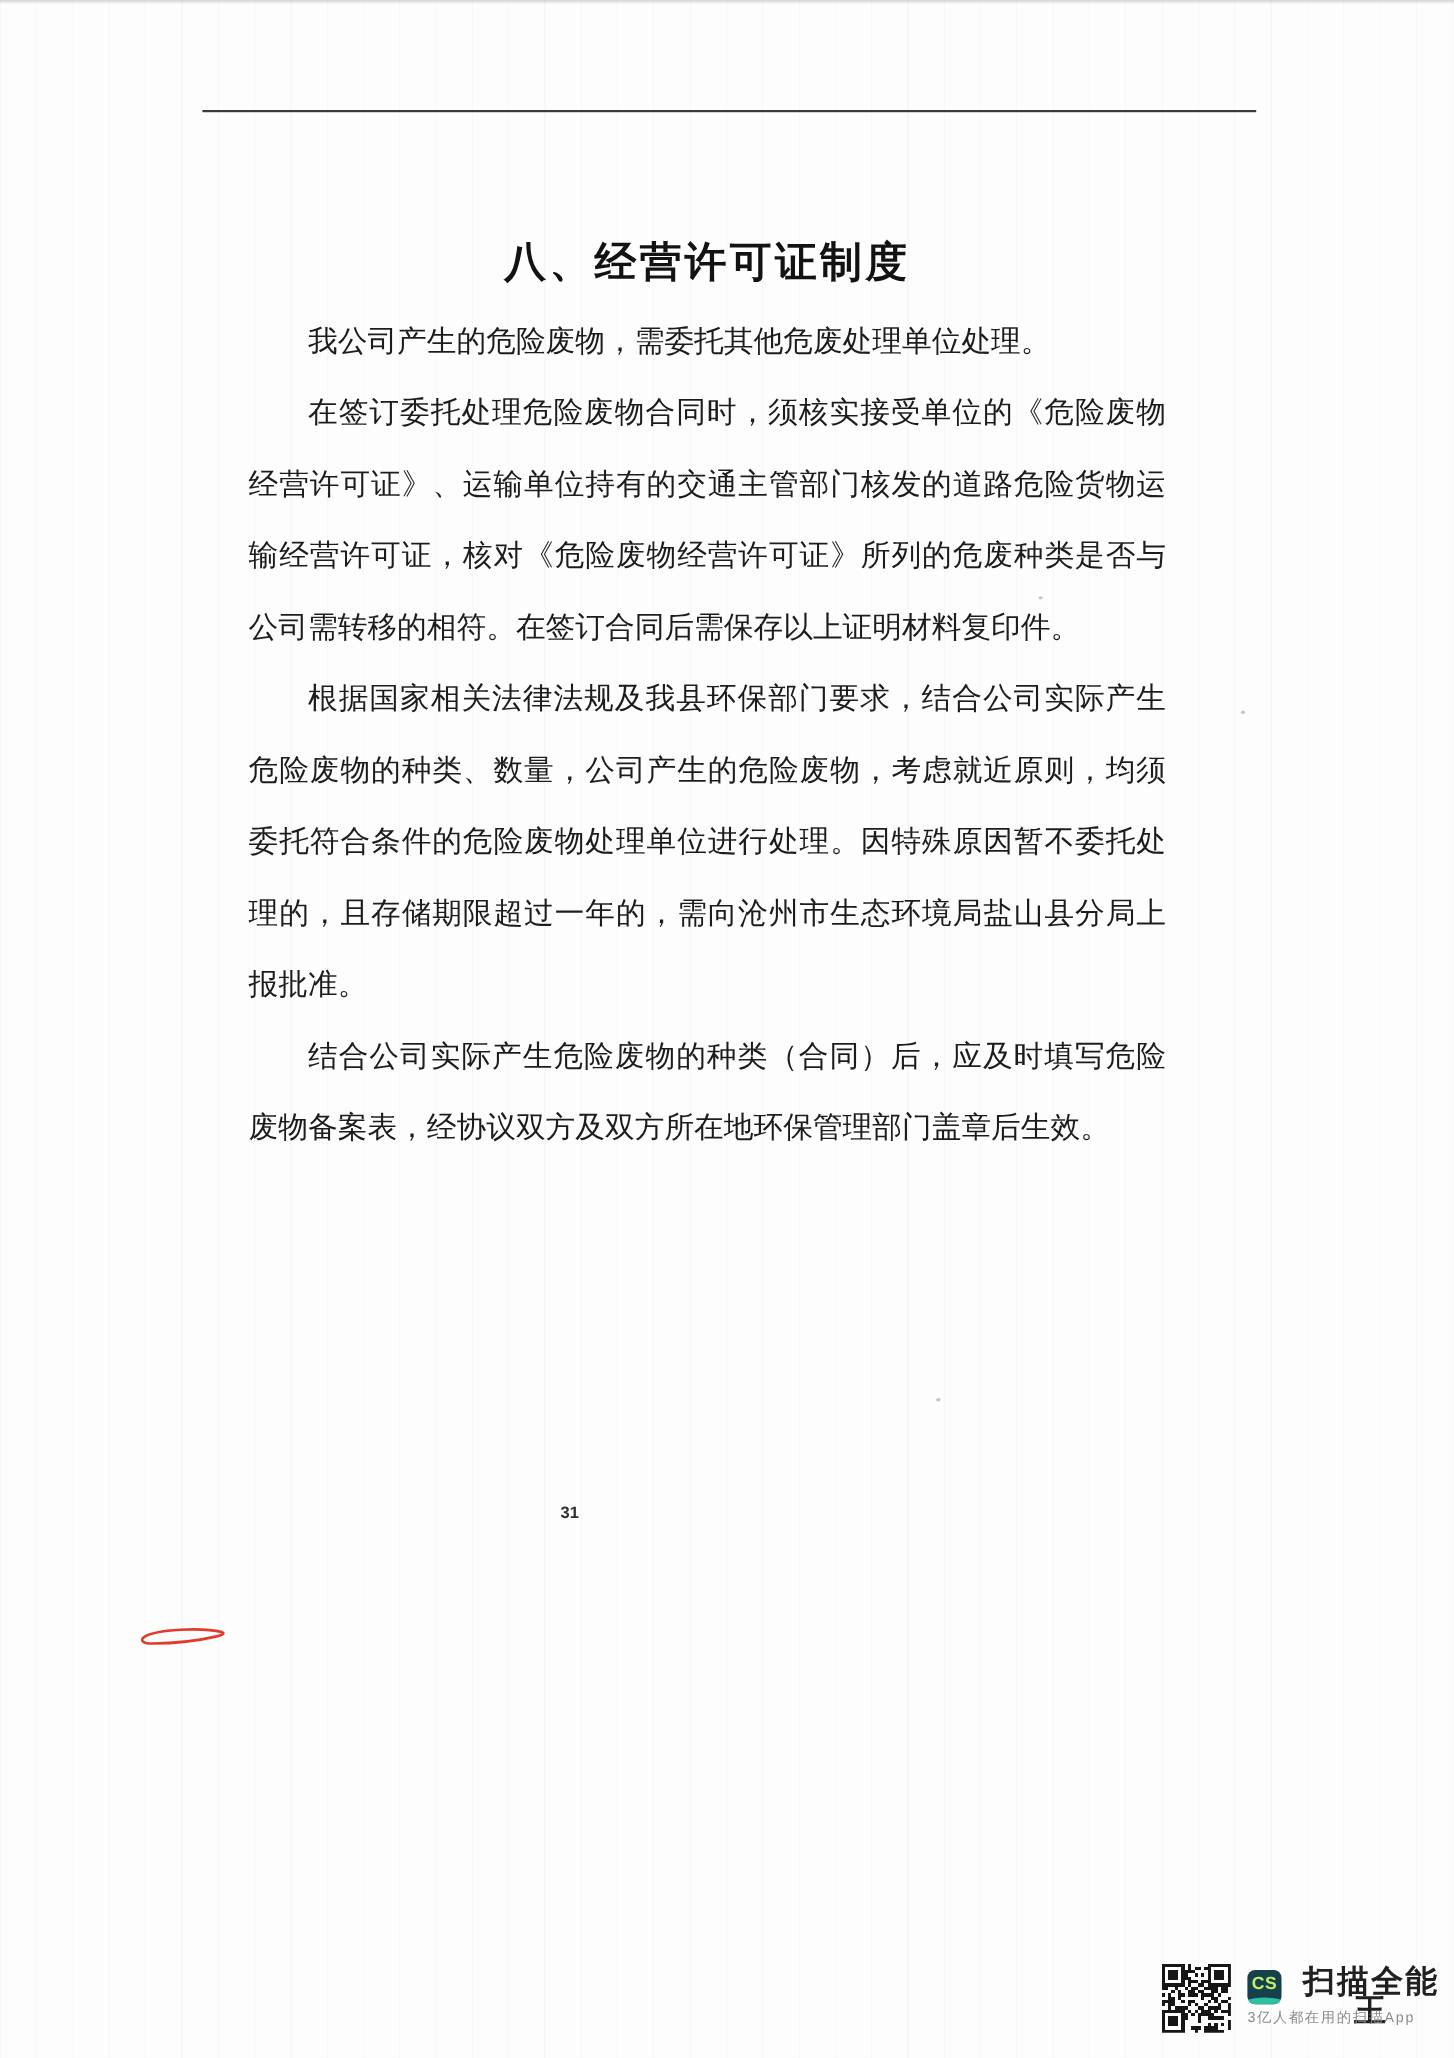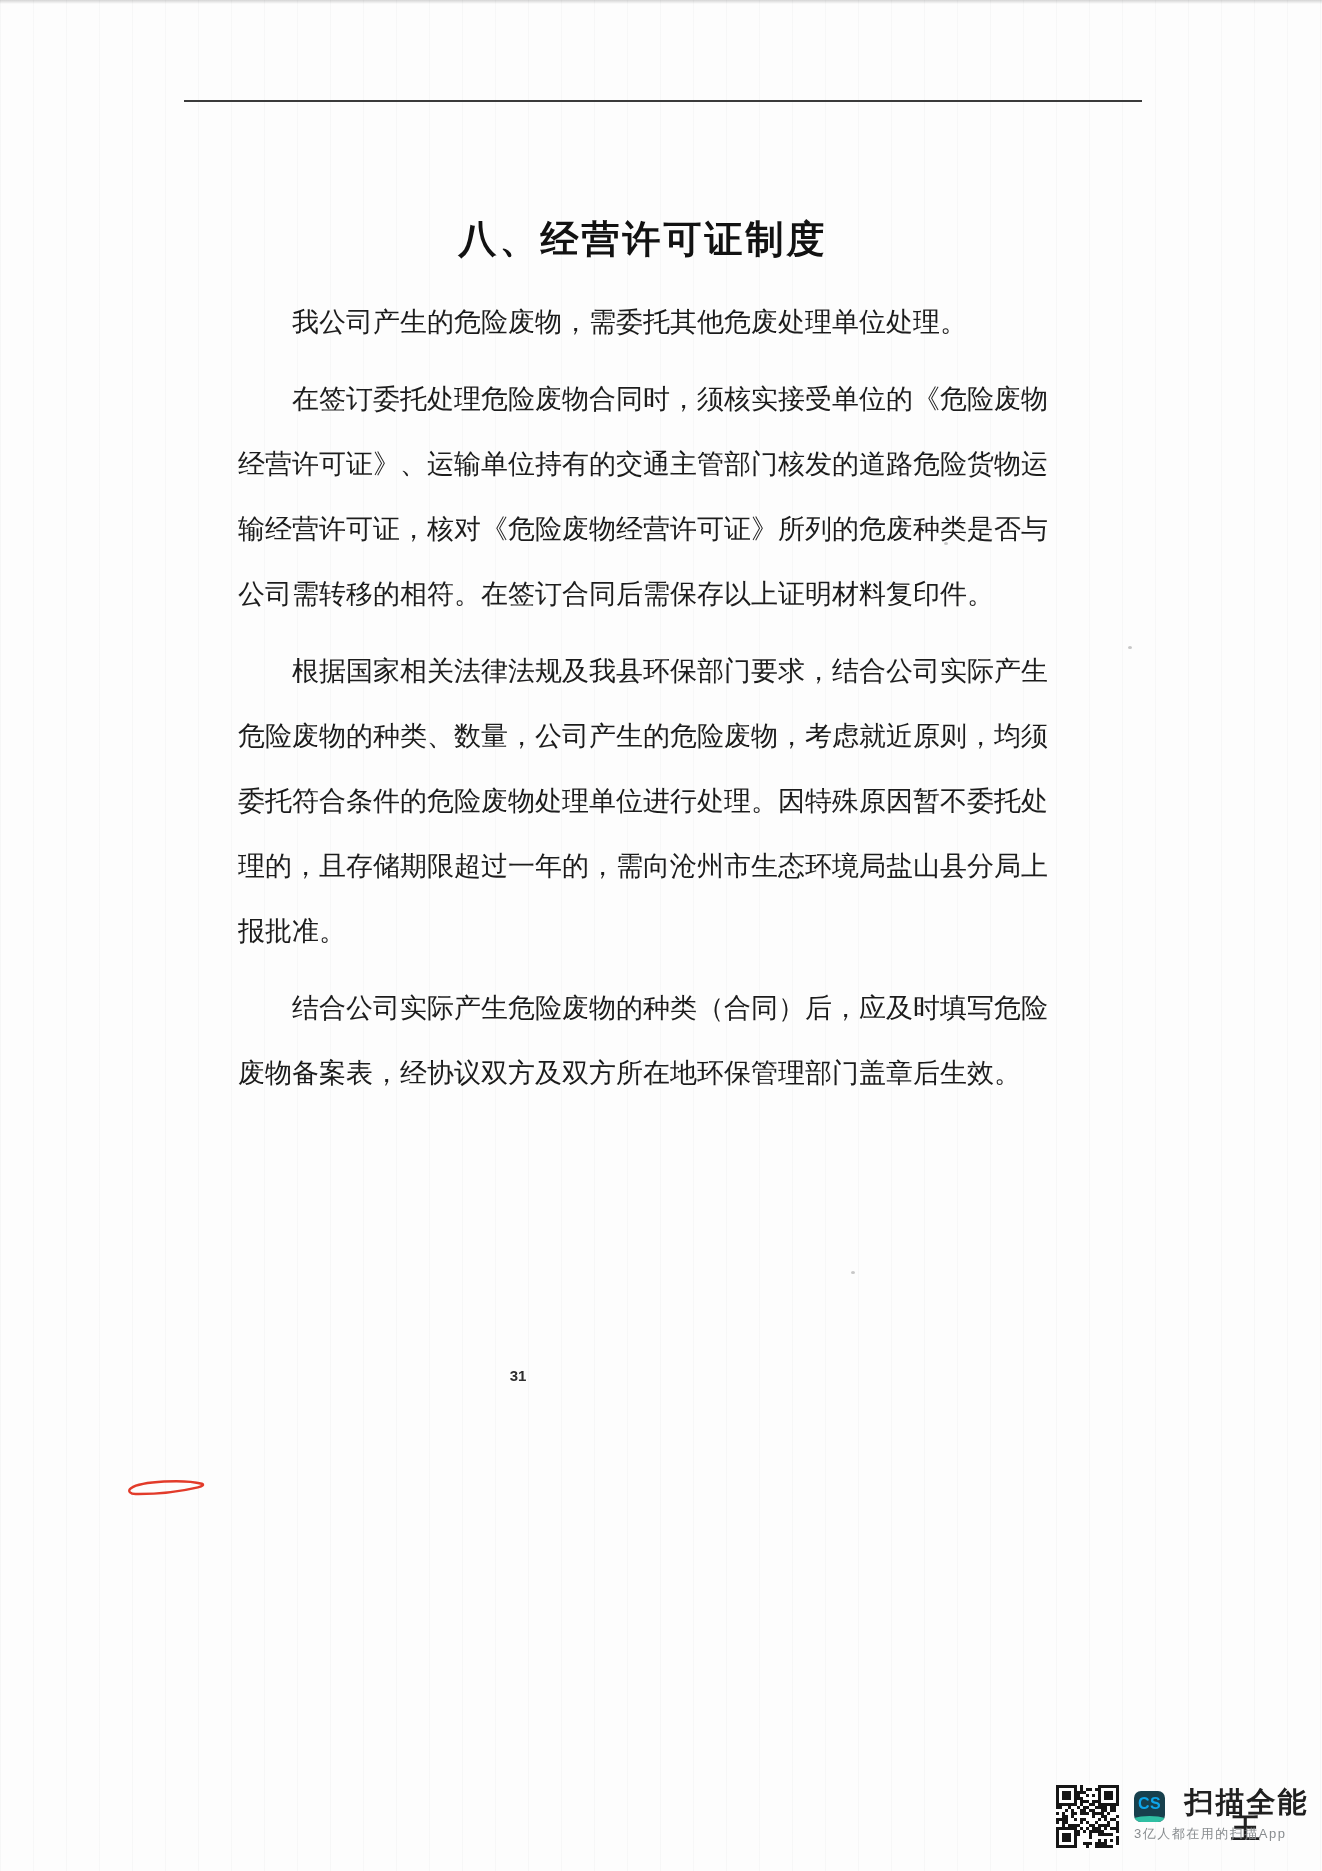--- a/index.html
+++ b/index.html
@@ -38,21 +38,21 @@
     text-align: center; line-height: 46px;
     font-size: 38px; font-weight: 700; letter-spacing: 3px;
     color: #121212;
   }
   .doc-body {
     position: absolute; top: 278px; left: 226px; width: 834px;
     font-size: 27px; line-height: 65px;
     color: var(--ink, #1c1c1c);
     text-align: justify; text-justify: inter-ideograph;
   }
-  .doc-body p { margin: 12px; text-indent: 2em; }
+  .doc-body p { margin: 0; text-indent: 2em; }
   .page-number {
     position: absolute; top: 1367px; left: 496px; width: 44px;
     text-align: center;
     font-family: "Liberation Sans", sans-serif;
     font-size: 15px; font-weight: 700; color: #2e2e2e;
   }
   .red-mark {
     position: absolute; left: 123px; top: 1476px; width: 86px; height: 26px;
     transform: rotate(-2deg);
   }
@@ -66,21 +66,21 @@
   
   .qr-code {
     position: absolute; left: 1056px; top: 1785px; width: 63px; height: 63px;
     background: #ffffff;
   }
   .cs-badge {
     position: absolute; left: 1134px; top: 1791px; width: 31px; height: 31px;
     border-radius: 7px; overflow: hidden;
     background: var(--badge, #17404d);
     display: flex; align-items: center; justify-content: center;
-    color: #0ea5e9;
+    color: #bef264;
     font-family: "Liberation Sans", sans-serif;
     font-weight: 700; font-size: 16px; letter-spacing: 0.5px;
   }
   .cs-badge .cs-letters { position: relative; z-index: 2; margin-top: -5px; }
   .cs-badge::after {
     content: "";
     position: absolute; left: -7px; right: -7px; bottom: -9px; height: 15px;
     background: var(--badge_accent, #2fbfa3);
     border-radius: 50%;
     z-index: 1;

